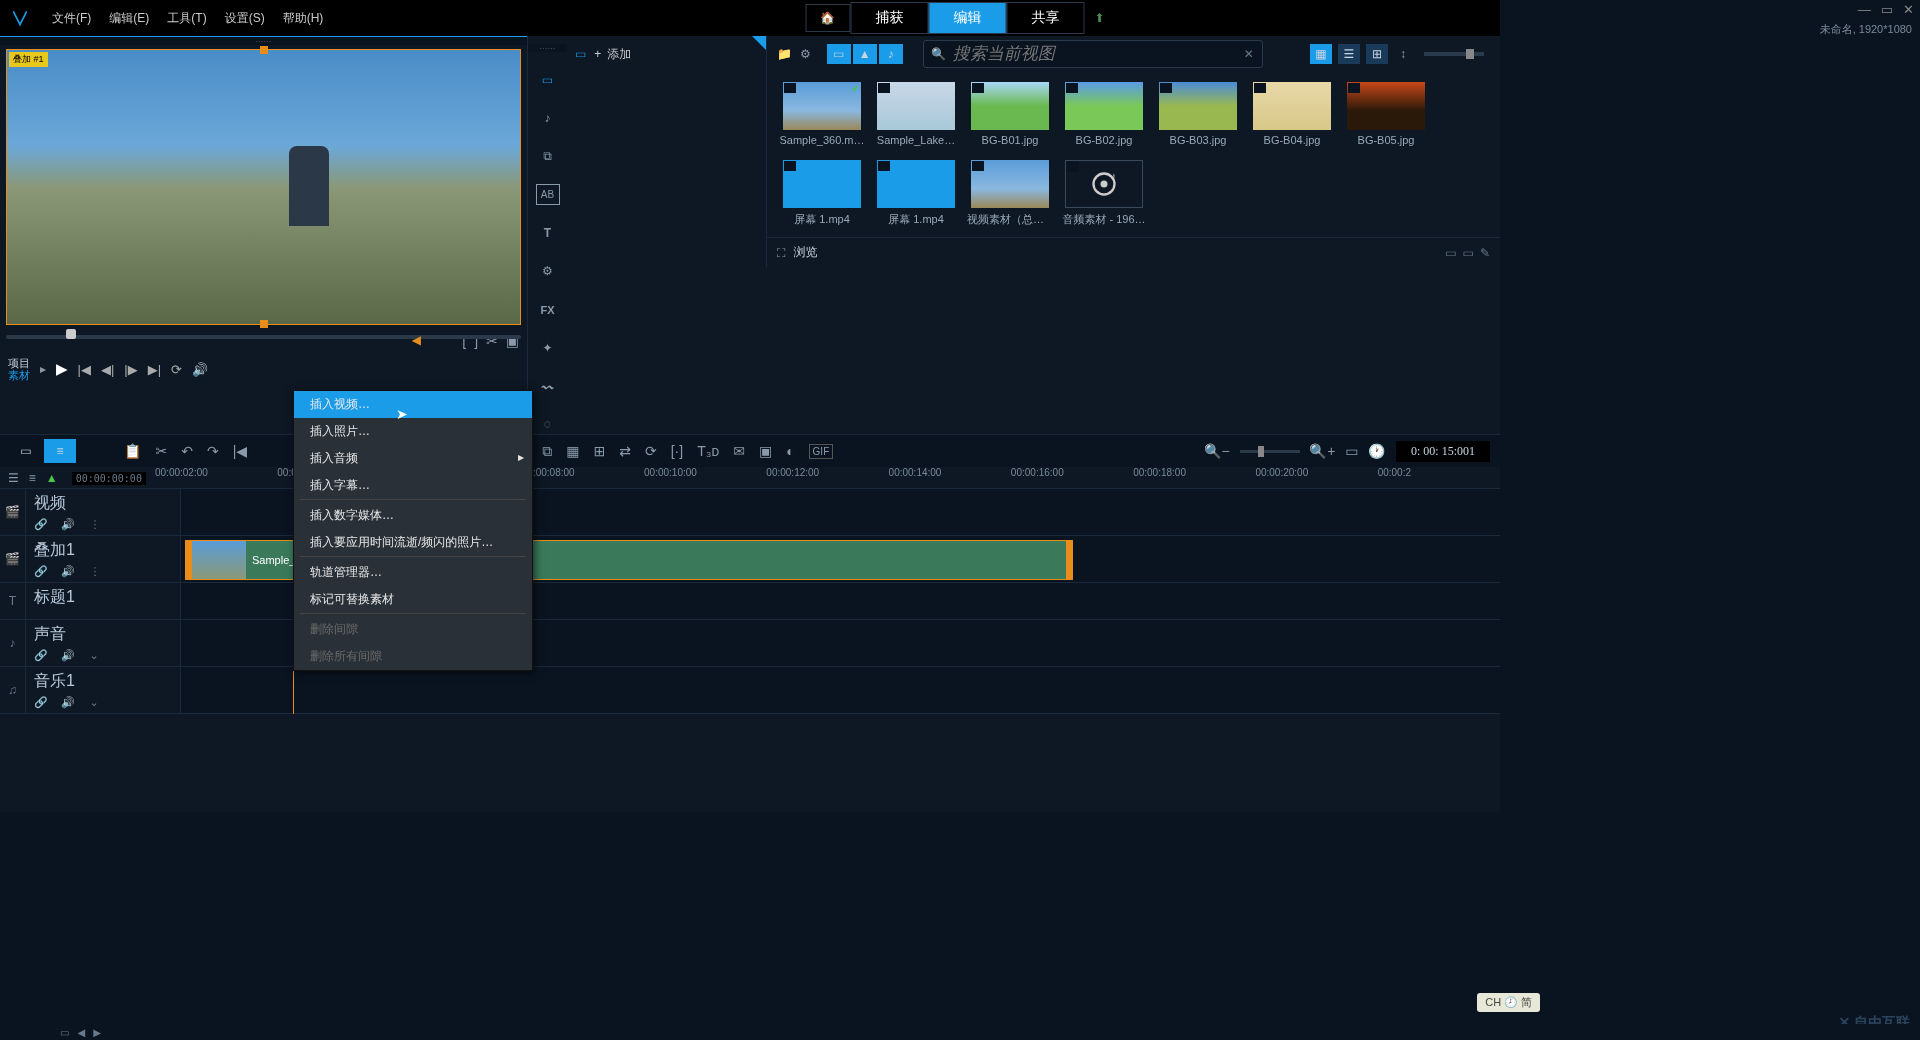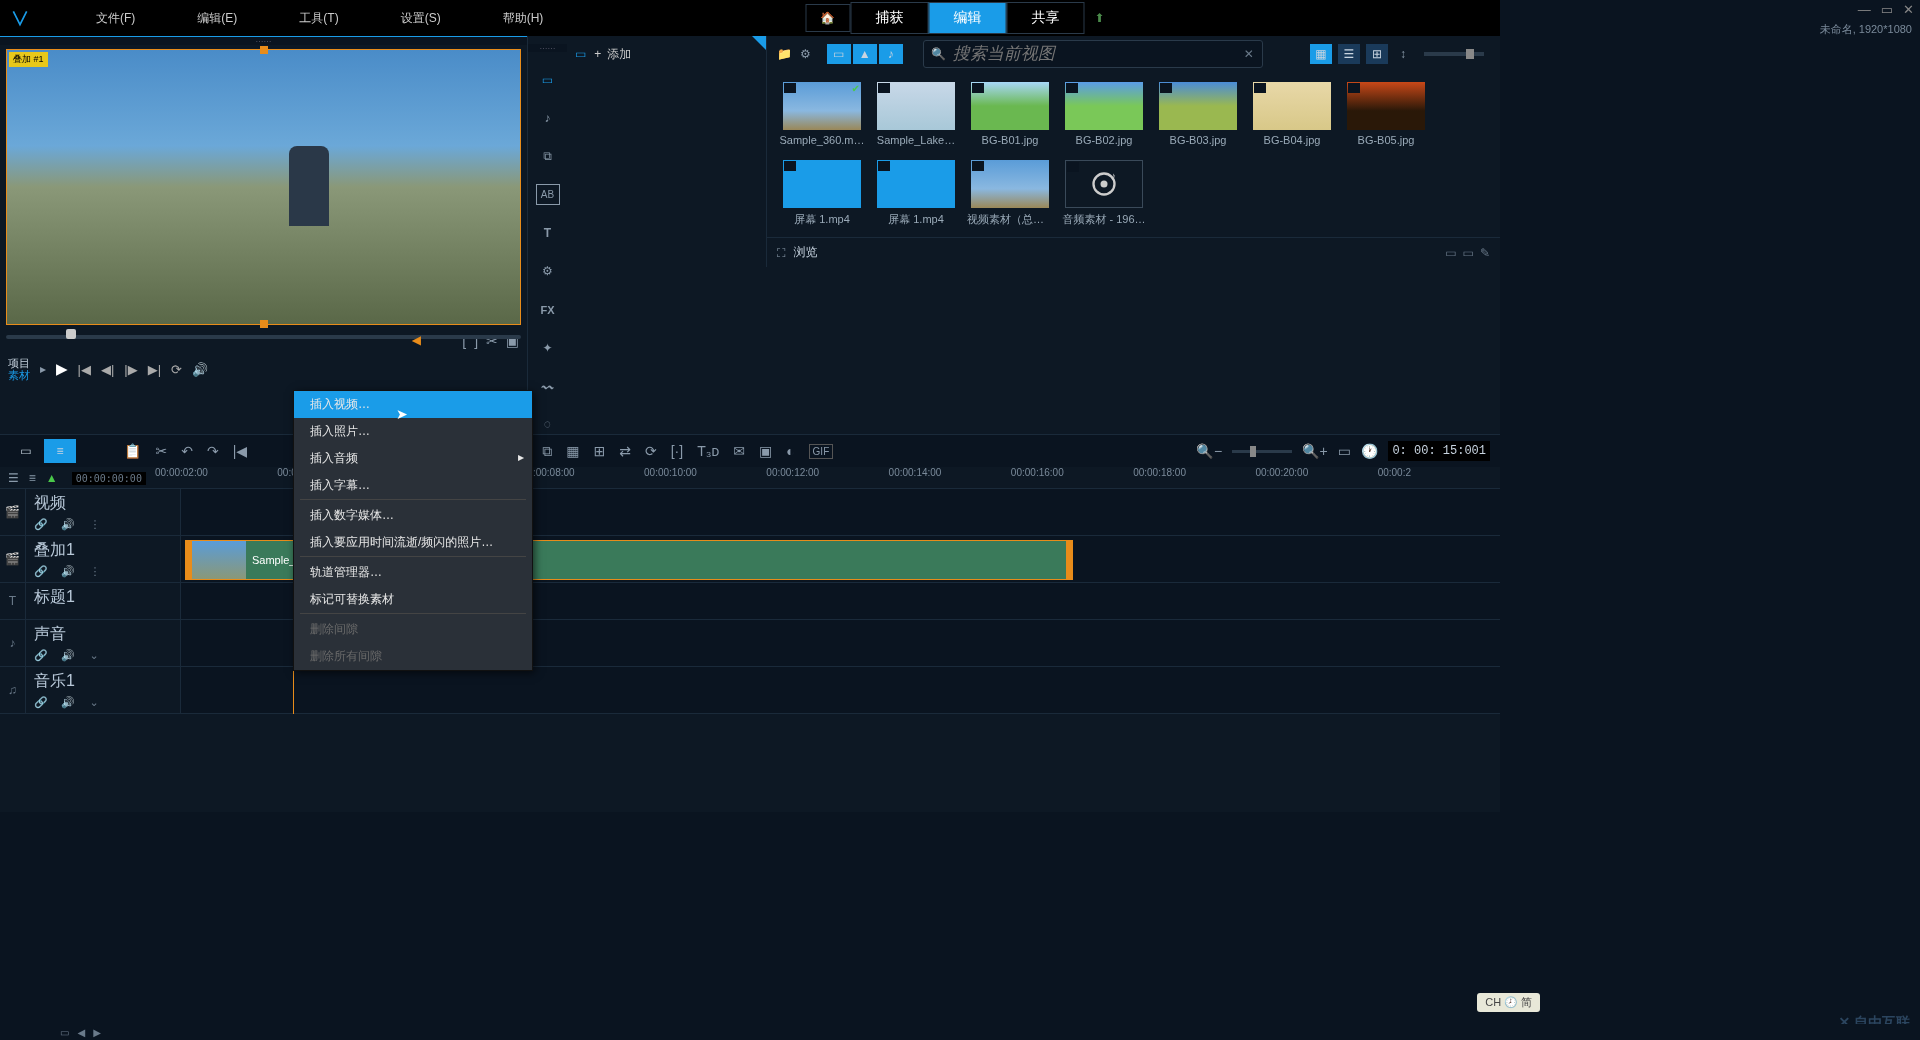--- a/index.html
+++ b/index.html
@@ -3,21 +3,21 @@
 <meta charset="utf-8">
 <style>
 * { margin: 0; padding: 0; box-sizing: border-box; font-family: "Microsoft YaHei", Arial, sans-serif; }
 body { background: #0a1420; color: #c8d4e0; font-size: 12px; overflow: hidden; width: 1500px; height: 812px; }
 
 
 .menubar { height: 36px; background: #000; display: flex; align-items: center; padding: 0 8px; }
 .logo { width: 24px; height: 24px; margin-right: 20px; display: flex; align-items: center; justify-content: center; }
 .logo svg { width: 20px; height: 20px; }
 .menu-items { display: flex; gap: 18px; }
-.menu-item { color: #ccc; cursor: pointer; margin-left: 44px; }
+.menu-item { color: #ccc; cursor: pointer; }
 .tabs-center { position: absolute; left: 50%; transform: translateX(-50%); display: flex; align-items: center; height: 36px; }
 .tab-btn { padding: 6px 24px; color: #fff; cursor: pointer; font-size: 14px; border: 1px solid #2a3a4a; }
 .tab-btn.active { background: #1a9ce8; }
 .home-btn { padding: 6px 14px; border: 1px solid #2a3a4a; }
 .win-controls { position: absolute; right: 6px; top: 2px; display: flex; gap: 10px; color: #888; }
 .win-ctrl { cursor: pointer; font-size: 13px; }
 .project-info { position: absolute; right: 8px; top: 22px; font-size: 11px; color: #7a8a9a; }
 
 
 .main { display: flex; height: 398px; }
@@ -107,21 +107,21 @@
 
 
 .timeline-area { height: 378px; background: #0d1824; border-top: 1px solid #1a2a3a; }
 .tl-toolbar { height: 32px; background: #0a1420; display: flex; align-items: center; padding: 0 10px; gap: 14px; }
 .tl-toolbar .tlbtn { cursor: pointer; color: #8a9aaa; font-size: 14px; }
 .tl-mode { display: flex; gap: 2px; }
 .tl-mode-btn { width: 32px; height: 24px; display: flex; align-items: center; justify-content: center; cursor: pointer; }
 .tl-mode-btn.active { background: #1a9ce8; }
 .tl-toolbar .spacer { width: 20px; }
 .tl-right { margin-left: auto; display: flex; align-items: center; gap: 10px; }
-.tl-time { background: #000; padding: 3px 4px; font-family: Liberation Mono, monospace; font-size: 12px; }
+.tl-time { background: #000; padding: 3px 15px; font-family: Liberation Serif, serif; font-size: 12px; }
 .tl-slider { width: 60px; height: 3px; background: #2a3a4a; position: relative; }
 .tl-slider::after { content: ""; position: absolute; left: 30%; top: -4px; width: 6px; height: 11px; background: #888; }
 
 .tl-ruler { height: 22px; background: #0d1824; display: flex; position: relative; border-bottom: 1px solid #1a2a3a; }
 .tl-ruler-labels { position: absolute; left: 155px; right: 0; top: 0; display: flex; font-size: 10px; color: #7a8a9a; }
 .tl-ruler-labels span { width: 150px; }
 .tl-gutter { width: 155px; height: 22px; display: flex; align-items: center; gap: 10px; padding: 0 8px; }
 .playhead-tc { font-family: monospace; font-size: 10px; color: #6a7a8a; margin-left: 4px; background: #000; padding: 1px 4px; }
 
 .tracks { position: relative; }

